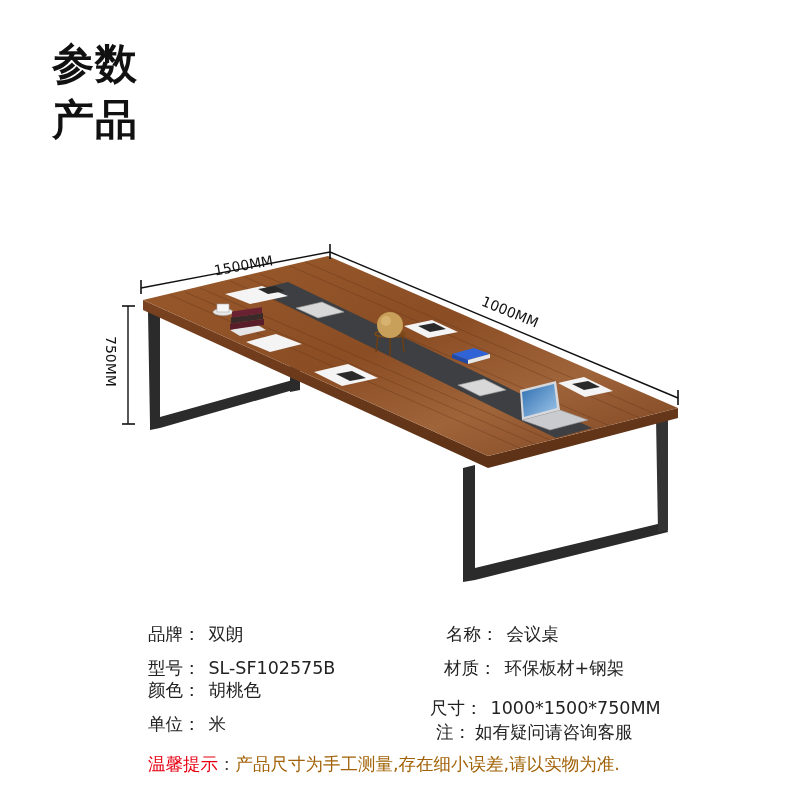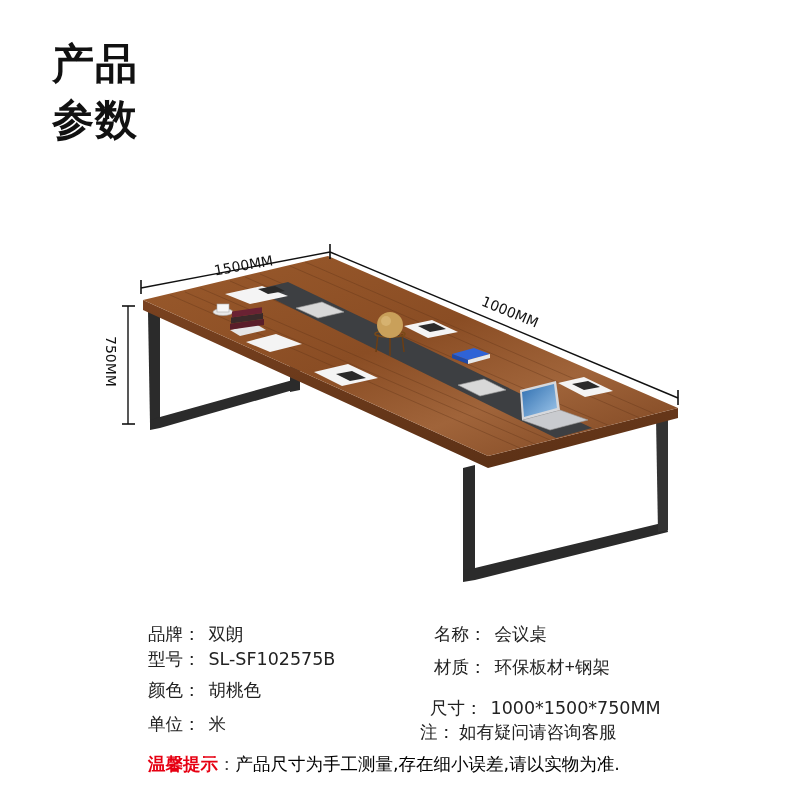--- a/index.html
+++ b/index.html
@@ -7,31 +7,31 @@
          font-family: "DejaVu Sans", "Liberation Sans", sans-serif; }
   .title { position: absolute; left: 52px; top: 36px; font-size: 42px; font-weight: bold;
            line-height: 56px; color: #111111; letter-spacing: 1px; }
   .title div { white-space: nowrap; }
   .illustration { position: absolute; left: 0; top: 0; width: 800px; height: 610px; }
   .specs { position: absolute; left: 148px; top: 622px; width: 560px; }
   .spec-row { position: absolute; font-size: 17.5px; color: #222222; white-space: nowrap; line-height: 24px; }
   .spec-label { display: inline-block; }
   .spec-value { display: inline-block; margin-left: 8px; }
   .notice { position: absolute; left: 148px; top: 752px; font-size: 17.5px; white-space: nowrap; line-height: 24px; }
-  .notice-label { color: #e60012; font-weight: bold; }
+  .notice-label { color: #e60012; font-weight: normal; }
   .notice-colon { color: #444444; }
-  .notice-text { color: #000000; }
+  .notice-text { color: #a16207; }
   .dim-label { font-family: "DejaVu Sans", sans-serif; font-size: 14px; fill: #111111; }
 </style>
 </head>
 <body>
 
 <div class="title">
+  <div>参数</div>
   <div>产品</div>
-  <div>参数</div>
 </div>
 
 <svg class="illustration" width="800" height="610" viewBox="0 0 800 610" xmlns="http://www.w3.org/2000/svg">
   <defs>
     <linearGradient id="woodGrad" x1="0" y1="0" x2="1" y2="1">
       <stop offset="0" stop-color="#9a5a2c"></stop>
       <stop offset="0.45" stop-color="#8a4d24"></stop>
       <stop offset="0.7" stop-color="#a0643a"></stop>
       <stop offset="1" stop-color="#7c4420"></stop>
     </linearGradient>
@@ -152,39 +152,39 @@
     <line x1="122" y1="306" x2="135" y2="306" stroke="#111111" stroke-width="1.6"></line>
     <line x1="122" y1="424" x2="135" y2="424" stroke="#111111" stroke-width="1.6"></line>
     <text class="dim-label" x="0" y="0" transform="translate(106 336) rotate(90)">750MM</text>
   </g>
 </svg>
 
 <div class="specs">
   <div class="spec-row" style="left:0; top:0;">
     <span class="spec-label">品牌：</span><span class="spec-value">双朗</span>
   </div>
-  <div class="spec-row" style="left:0; top:25px;">
+  <div class="spec-row" style="left:0; top:34px;">
     <span class="spec-label">型号：</span><span class="spec-value">SL-SF102575B</span>
   </div>
   <div class="spec-row" style="left:0; top:56px;">
     <span class="spec-label">颜色：</span><span class="spec-value">胡桃色</span>
   </div>
   <div class="spec-row" style="left:0; top:90px;">
     <span class="spec-label">单位：</span><span class="spec-value">米</span>
   </div>
 
-  <div class="spec-row" style="left:286px; top:0;text-decoration:underline;">
+  <div class="spec-row" style="left:298px; top:0;text-decoration:underline;">
     <span class="spec-label">名称：</span><span class="spec-value">会议桌</span>
   </div>
-  <div class="spec-row" style="left:286px; top:34px;font-family:Liberation Mono, monospace;">
+  <div class="spec-row" style="left:296px; top:34px;">
     <span class="spec-label">材质：</span><span class="spec-value">环保板材+钢架</span>
   </div>
   <div class="spec-row" style="left:282px; top:66px;margin-top:8px;">
     <span class="spec-label">尺寸：</span><span class="spec-value">1000*1500*750MM</span>
   </div>
-  <div class="spec-row" style="left:272px; top:98px;">
+  <div class="spec-row" style="left:288px; top:98px;">
     <span class="spec-label">注：</span><span class="spec-value" style="margin-left:4px;">如有疑问请咨询客服</span>
   </div>
 </div>
 
 <div class="notice">
   <span class="notice-label">温馨提示</span><span class="notice-colon">：</span><span class="notice-text">产品尺寸为手工测量,存在细小误差,请以实物为准.</span>
 </div>
 
 </body></html>

